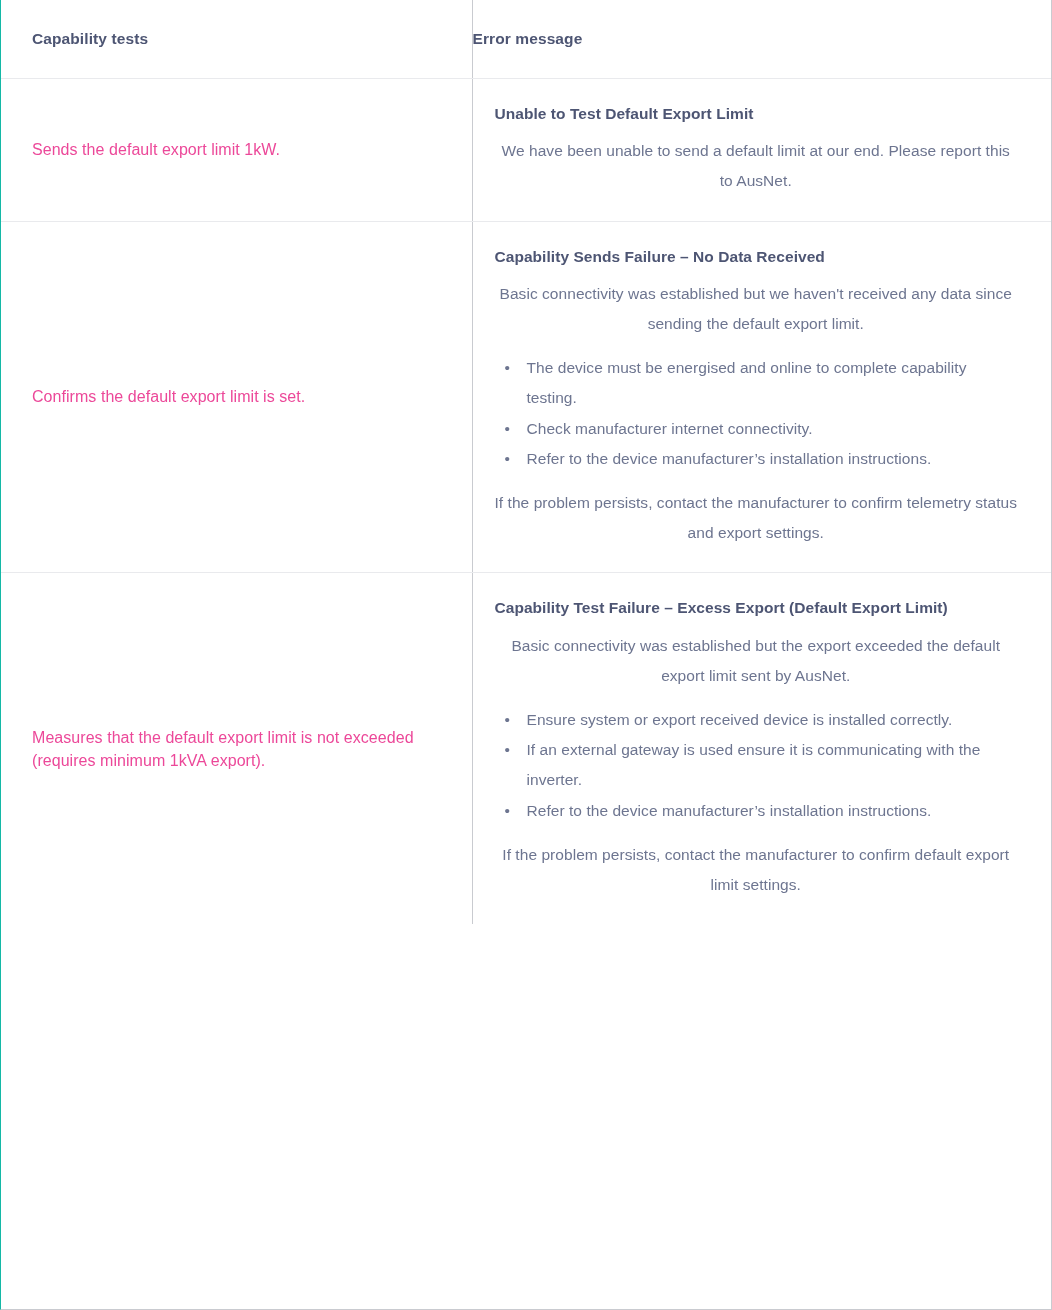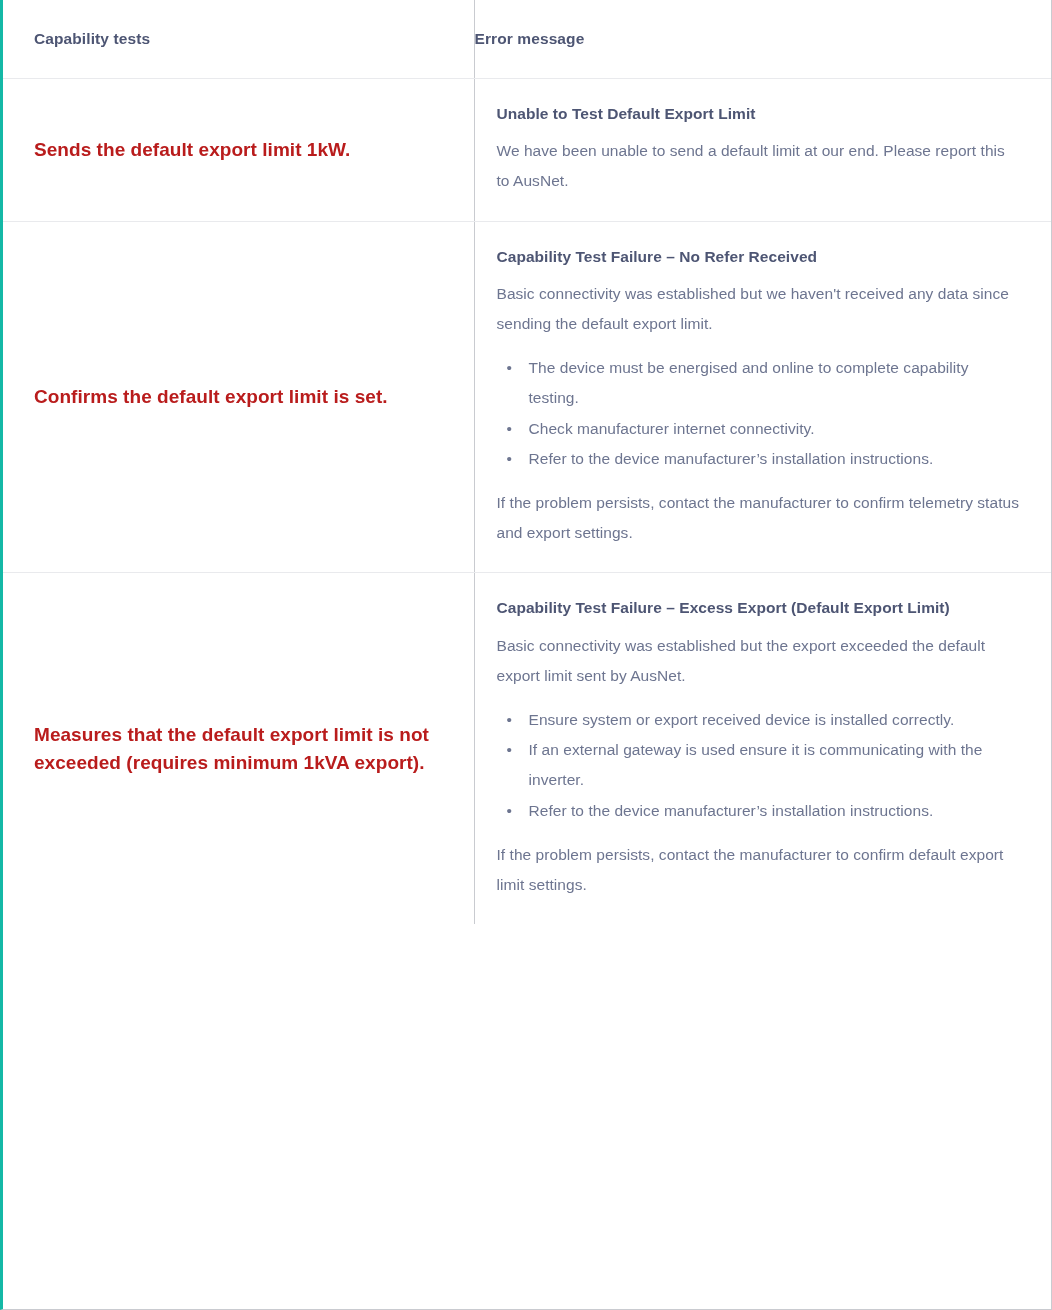--- a/index.html
+++ b/index.html
@@ -11,21 +11,21 @@
     width: 1052px;
     height: 1310px;
     font-family: "Liberation Sans", sans-serif;
     -webkit-font-smoothing: antialiased;
   }
 
   .table-wrap {
     width: 1052px;
     height: 1310px;
     box-sizing: border-box;
-    border-left: 3px solid #14b8a6;
+    border-left: 1px solid #14b8a6;
     border-right: 1px solid #c9cbd0;
     border-bottom: 1px solid #c9cbd0;
     overflow: hidden;
   }
 
   table.capability-table {
     width: 100%;
     border-collapse: collapse;
     table-layout: fixed;
   }
@@ -71,23 +71,23 @@
     padding: 18px 26px 18px 31px;
     vertical-align: middle;
   }
   tbody td.cell-error {
     padding: 22px 34px 24px 22px;
     vertical-align: middle;
     margin-left: 28px;
   }
 
   .test-label {
-    font-size: 19px;
-    font-weight: bold;
-    color: #b91c1c;
+    font-size: 16px;
+    font-weight: normal;
+    color: #ec4899;
     line-height: 1.45;
     letter-spacing: 0.05px;
   }
 
   .msg-title {
     font-size: 15.5px;
     font-weight: bold;
     color: #4d5573;
     line-height: 1.62;
     letter-spacing: 0.05px;
@@ -97,20 +97,21 @@
     margin: 0;
   }
 
   .msg-para {
     font-size: 15.5px;
     font-weight: normal;
     color: #6d7590;
     line-height: 1.95;
     letter-spacing: 0.05px;
     margin: 0;
+    text-align: center;
   }
 
   ul.msg-list {
     list-style: none;
     margin: 14px 0 14px 0;
     padding: 0 0 0 8px;
   }
   ul.msg-list li {
     position: relative;
     padding-left: 24px;
@@ -162,21 +163,21 @@
           <div class="msg-title">Unable to Test Default Export Limit</div>
           <p class="msg-para">We have been unable to send a default limit at our end. Please report this to AusNet.</p>
         </td>
       </tr>
 
       <tr>
         <td class="cell-test">
           <div class="test-label">Confirms the default export limit is set.</div>
         </td>
         <td class="cell-error">
-          <div class="msg-title">Capability Test Failure – No Refer Received</div>
+          <div class="msg-title">Capability Sends Failure – No Data Received</div>
           <p class="msg-para">Basic connectivity was established but we haven't received any data since sending the default export limit.</p>
           <ul class="msg-list">
             <li>
               <span class="bullet-dot">•</span>
               <span>The device must be energised and online to complete capability testing.</span>
             </li>
             <li>
               <span class="bullet-dot">•</span>
               <span>Check manufacturer internet connectivity.</span>
             </li>

